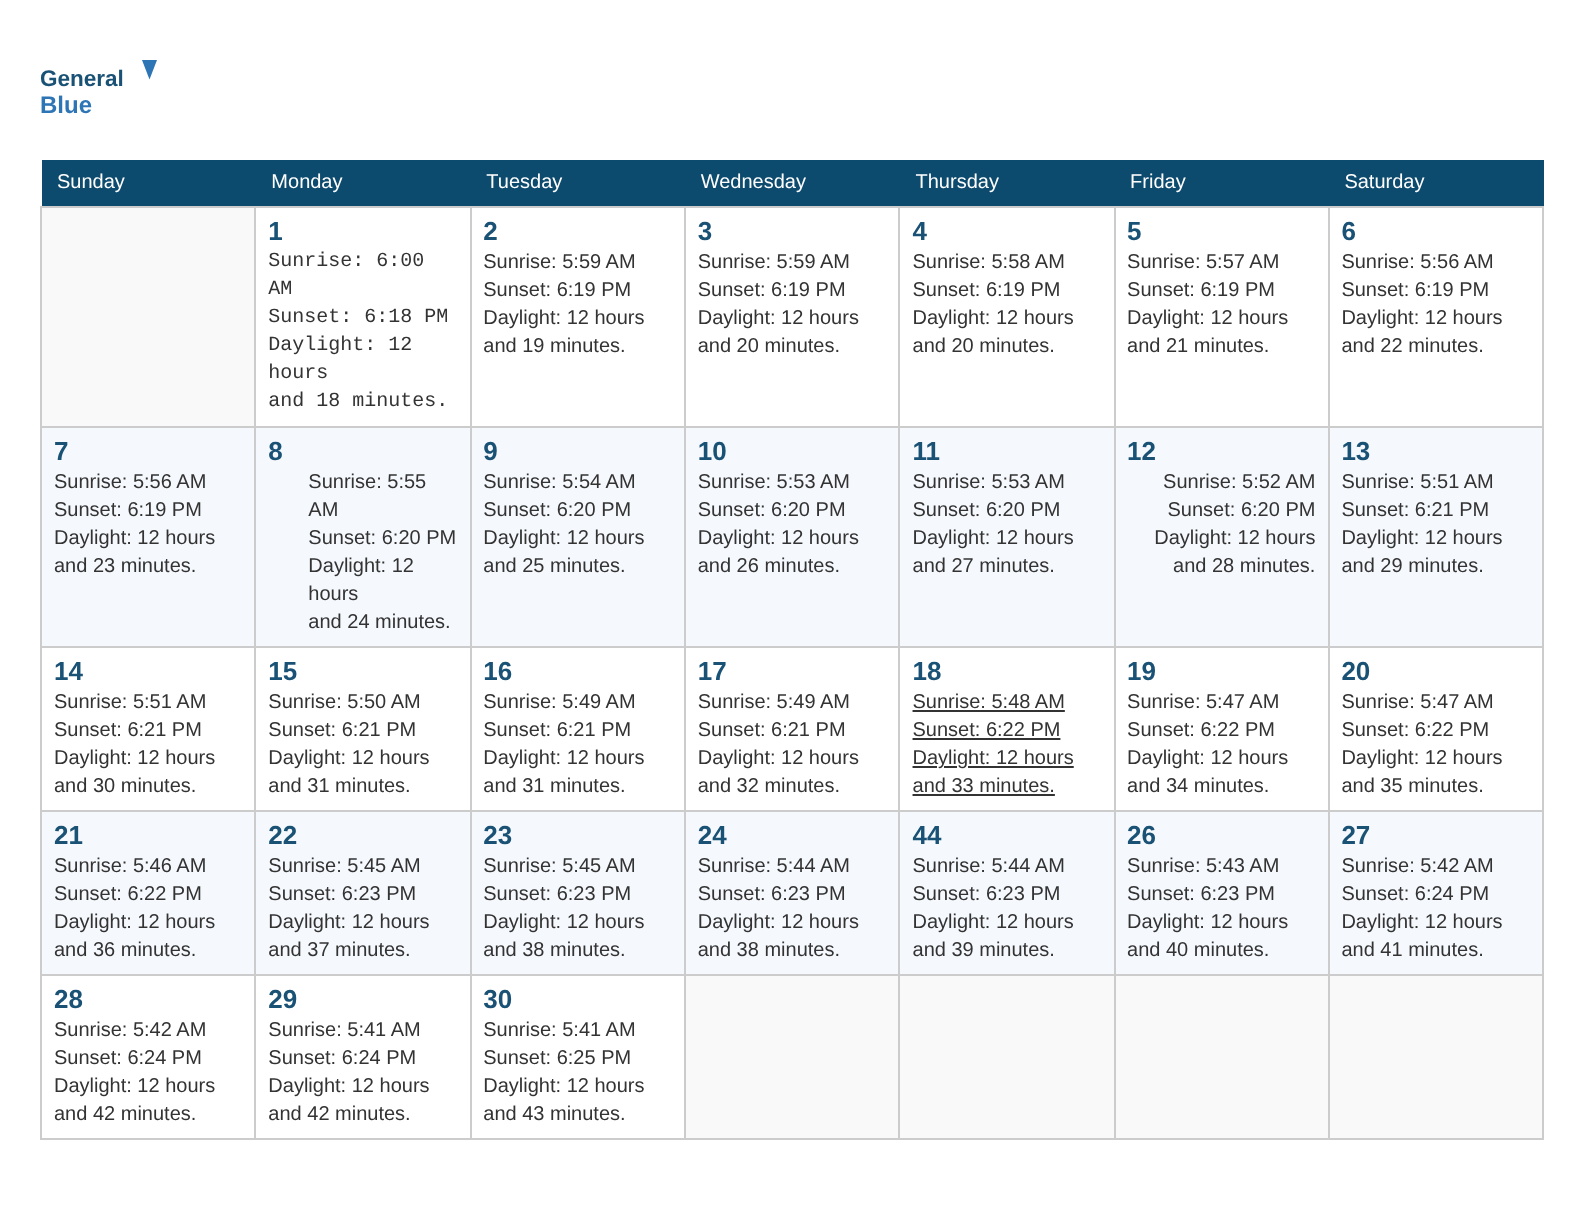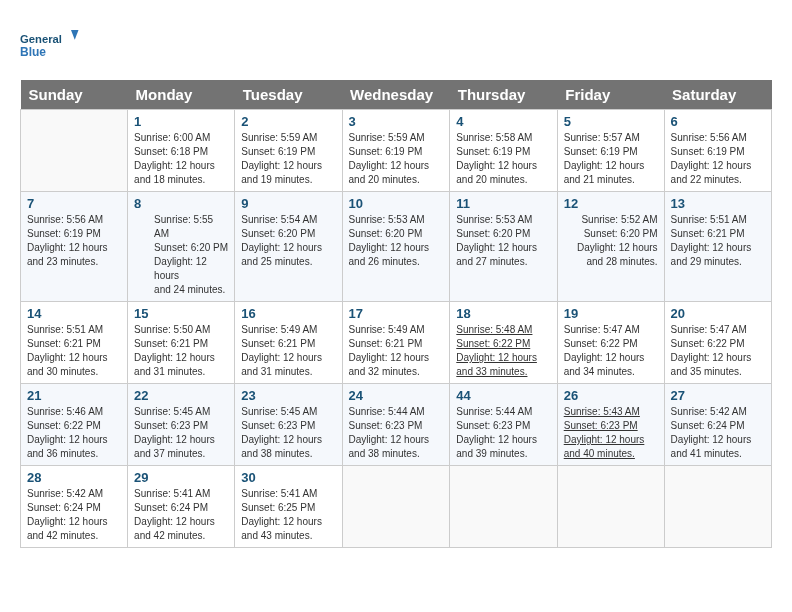--- a/index.html
+++ b/index.html
@@ -31,26 +31,26 @@
     .subtitle {
       font-size: 16px;
       color: #333;
     }
     table {
       width: 100%;
       border-collapse: collapse;
       font-size: 11px;
     }
     thead tr th {
-      background-color: #737373;
+      background-color: #0c4a6e;
       color: #fff;
       text-align: left;
       padding: 6px 8px;
-      font-size: 15px;
-      font-weight: bold;
+      font-size: 10px;
+      font-weight: normal;
     }
     tbody tr td {
       border: 1px solid #ccc;
       vertical-align: top;
       padding: 4px 6px;
       height: 80px;
       width: 108px;
     }
     .day-number {
       font-size: 13px;
@@ -98,21 +98,21 @@
         <th>Thursday</th>
         <th>Friday</th>
         <th>Saturday</th>
       </tr>
   </thead>
   <tbody id="calendar-body">
   <tr>
         <td class="empty"></td>
         <td>
           <span class="day-number">1</span>
-          <div class="day-info" style="white-space: pre-line;">Sunrise: 6:00 AM
+          <div class="day-info" style="white-space: pre-line; font-family: Liberation Mono, monospace;">Sunrise: 6:00 AM
 Sunset: 6:18 PM
 Daylight: 12 hours
 and 18 minutes.</div>
         </td>
         <td>
           <span class="day-number">2</span>
           <div class="day-info" style="white-space: pre-line;">Sunrise: 5:59 AM
 Sunset: 6:19 PM
 Daylight: 12 hours
 and 19 minutes.</div>
@@ -279,21 +279,21 @@
         </td>
         <td>
           <span class="day-number">44</span>
           <div class="day-info" style="white-space: pre-line;">Sunrise: 5:44 AM
 Sunset: 6:23 PM
 Daylight: 12 hours
 and 39 minutes.</div>
         </td>
         <td>
           <span class="day-number">26</span>
-          <div class="day-info" style="white-space: pre-line; text-decoration: underline;">Sunrise: 5:43 AM
+          <div class="day-info" style="white-space: pre-line;">Sunrise: 5:43 AM
 Sunset: 6:23 PM
 Daylight: 12 hours
 and 40 minutes.</div>
         </td>
         <td>
           <span class="day-number">27</span>
           <div class="day-info" style="white-space: pre-line;">Sunrise: 5:42 AM
 Sunset: 6:24 PM
 Daylight: 12 hours
 and 41 minutes.</div>

